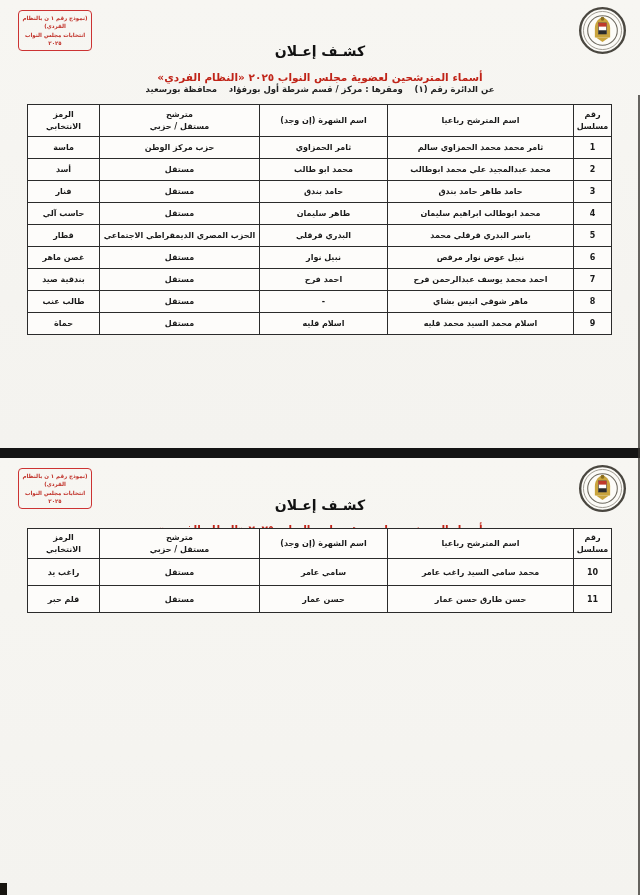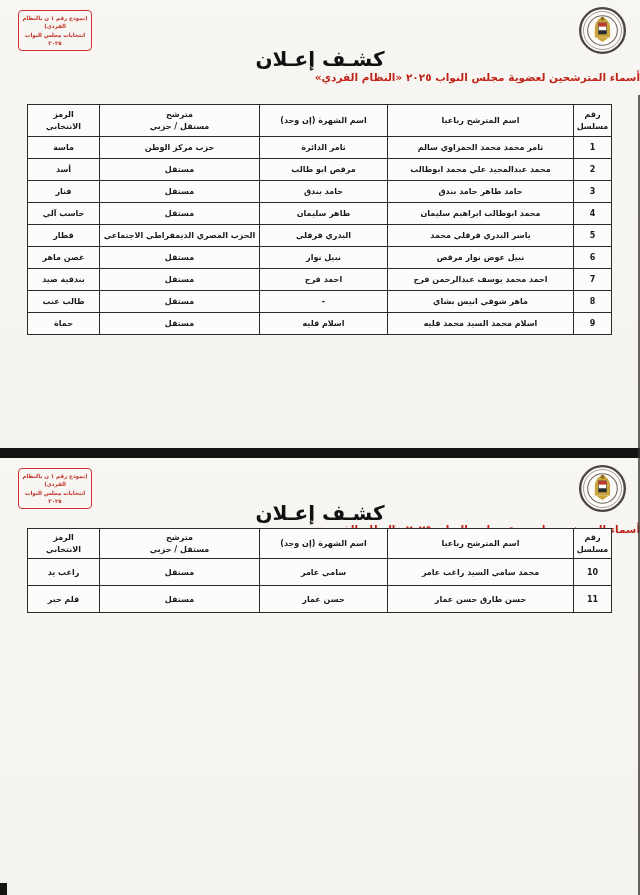--- a/index.html
+++ b/index.html
@@ -21,26 +21,26 @@
     position:absolute;left:18px;top:10px;width:74px;min-height:27px;
     border:1px solid #c33;border-radius:4px;padding:3px 2px;
     color:#c03028;font-size:5.5px;line-height:1.5;text-align:center;font-weight:bold;
   }
   
   .emblem{position:absolute;right:14px;top:7px;width:47px;height:47px;}
   .emblem svg{width:100%;height:100%;display:block;}
 
   .doc-title{
     position:absolute;left:0;right:0;text-align:center;
-    font-size:20px;font-weight:bold;color:#111;letter-spacing:1px;
+    font-size:14px;font-weight:bold;color:#111;letter-spacing:1px;
   }
   .page-1 .doc-title{top:34px;}
   .page-2 .doc-title{top:30px;}
   .doc-subtitle{
-    position:absolute;left:0;right:0;text-align:right;
+    position:absolute;left:0;right:0;text-align:center;
     font-size:10.5px;font-weight:bold;color:#c02418;
   }
   .page-1 .doc-subtitle{top:62px;}
   .page-2 .doc-subtitle{top:56px;}
   .district-line{
     position:absolute;left:0;right:0;text-align:center;
     font-size:8.5px;font-weight:bold;color:#222;white-space:pre-wrap;
     top:84px;
   }
 
@@ -84,20 +84,21 @@
         <circle cx="20" cy="10" r="1.6" fill="#8a6d1f"></circle>
         <rect x="16.6" y="13.5" width="6.8" height="9.5" fill="#ffffff" stroke="#3a3a3a" stroke-width="0.5"></rect>
         <rect x="16.6" y="13.5" width="6.8" height="3.2" fill="#c0392b"></rect>
         <rect x="16.6" y="19.8" width="6.8" height="3.2" fill="#2b2b2b"></rect>
         <path d="M14.5 26 L25.5 26 L20 29.8 Z" fill="#c9a43d"></path>
       </svg>
     </div>
 
     <h1 class="doc-title">كشـف إعـلان</h1>
     <h2 class="doc-subtitle">أسماء المترشحين لعضوية مجلس النواب ٢٠٢٥ «النظام الفردي»</h2>
+    <div class="district-line">عن الدائرة رقم (١)    ومقرها : مركز / قسم شرطة أول بورفؤاد    محافظة بورسعيد</div>
 
     <table class="cand">
       <colgroup>
         <col class="w-serial">
           <col class="w-name">
           <col class="w-alias">
           <col class="w-aff">
           <col class="w-symbol">
       </colgroup>
       <thead>
@@ -109,28 +110,28 @@
           <th>مترشح
 مستقل / حزبي</th>
           <th>الرمز
 الانتخابي</th>
         </tr>
       </thead>
       <tbody>
           <tr>
     <td>1</td>
     <td>ثامر محمد محمد الحمزاوي سالم</td>
-    <td>ثامر الدائرة</td>
+    <td>ثامر الحمزاوي</td>
     <td>حزب مركز الوطن</td>
     <td>ماسة</td>
   </tr>
           <tr>
     <td>2</td>
     <td>محمد عبدالمجيد علي محمد ابوطالب</td>
-    <td>مرقص ابو طالب</td>
+    <td>محمد ابو طالب</td>
     <td>مستقل</td>
     <td>أسد</td>
   </tr>
           <tr>
     <td>3</td>
     <td>حامد طاهر حامد بندق</td>
     <td>حامد بندق</td>
     <td>مستقل</td>
     <td>فنار</td>
   </tr>

